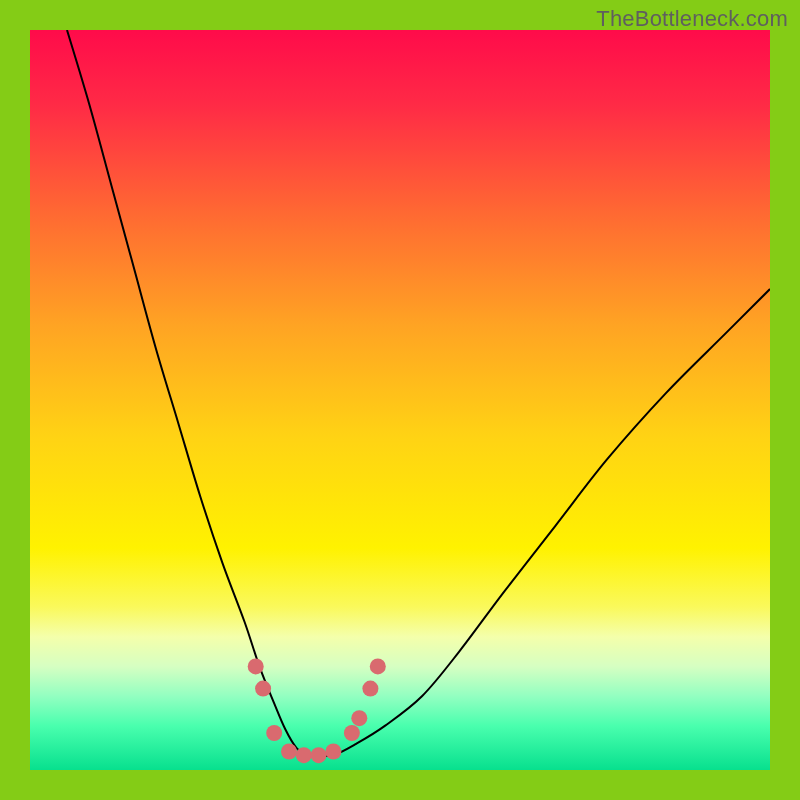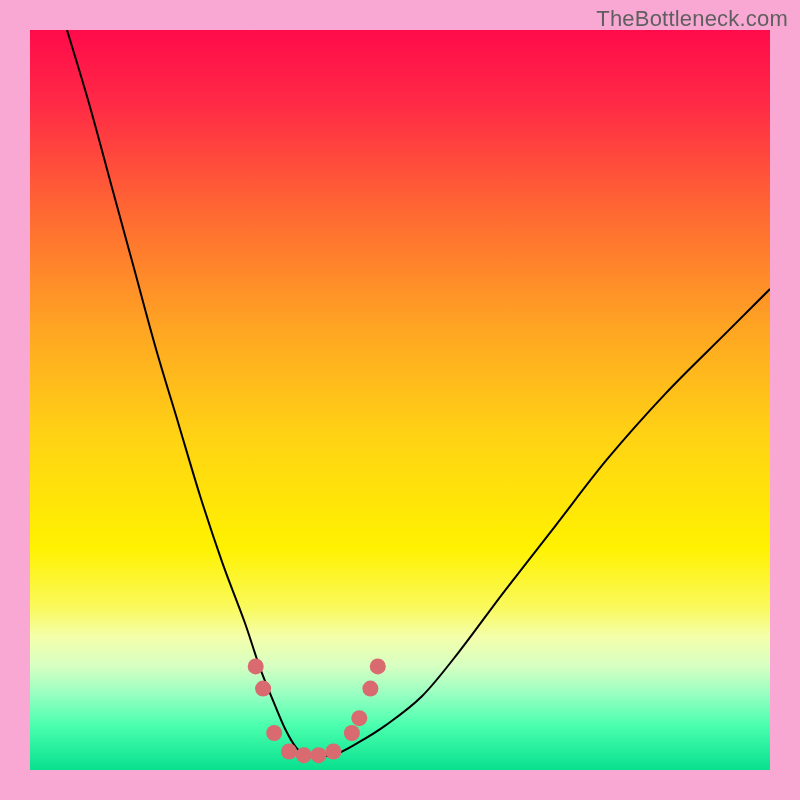--- a/index.html
+++ b/index.html
@@ -8,21 +8,21 @@
     width: 800px;
     height: 800px;
     background: #000;
     overflow: hidden;
     font-family: Arial, Helvetica, sans-serif;
   }
   .frame {
     position: absolute;
     left: 0; top: 0;
     width: 800px; height: 800px;
-    background: #f9a8d4;
+    background: #84cc16;
   }
   .plot {
     position: absolute;
     left: 30px;
     top: 30px;
     width: 740px;
     height: 740px;
     
   }
   .watermark {

